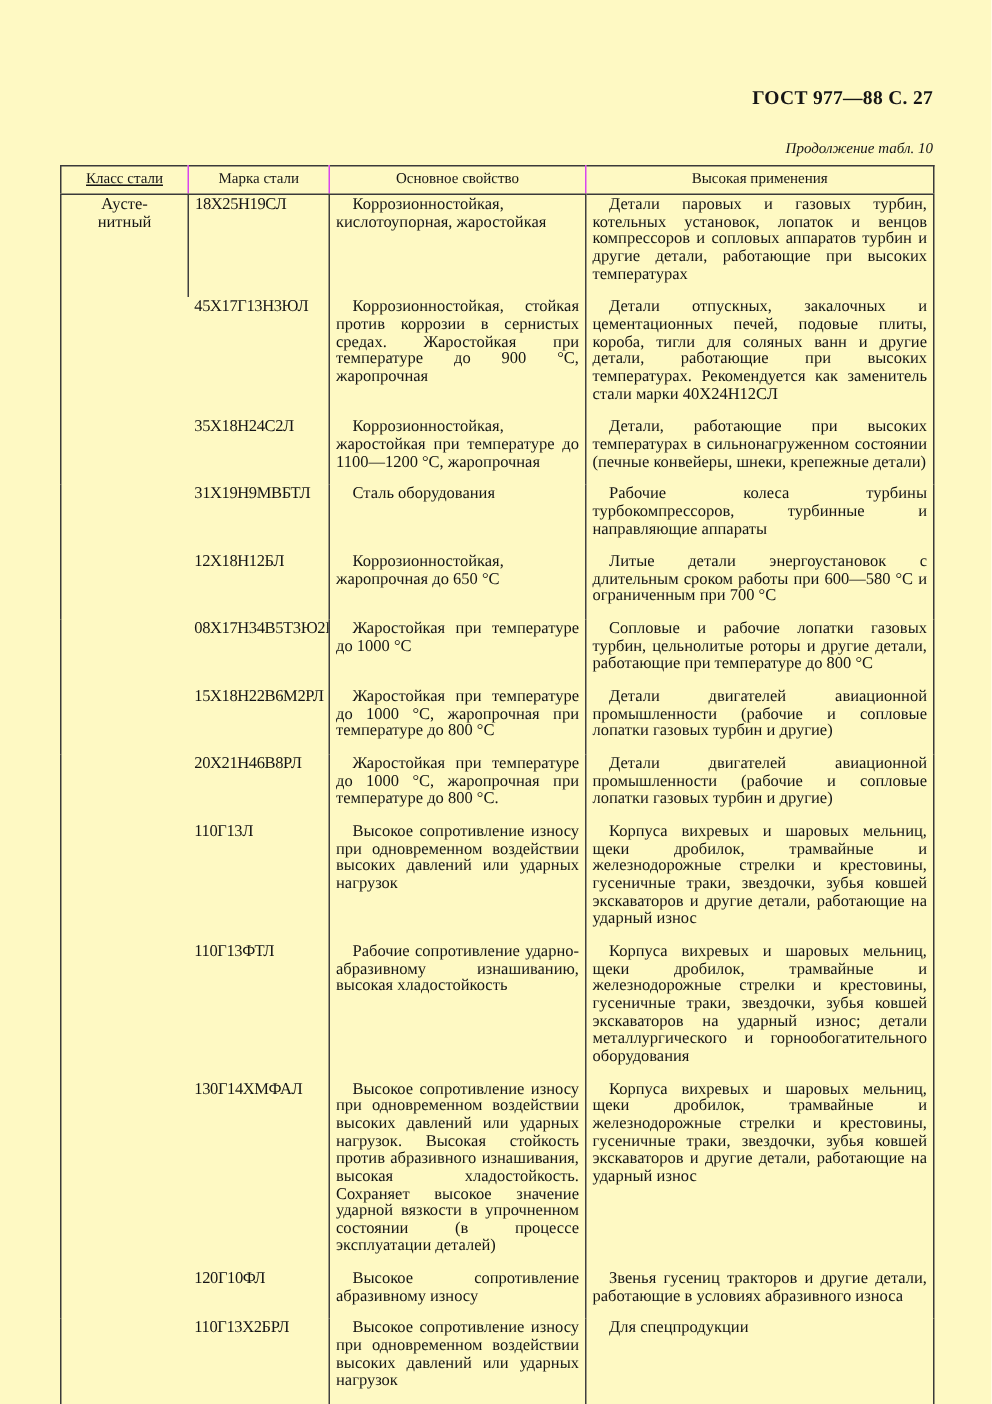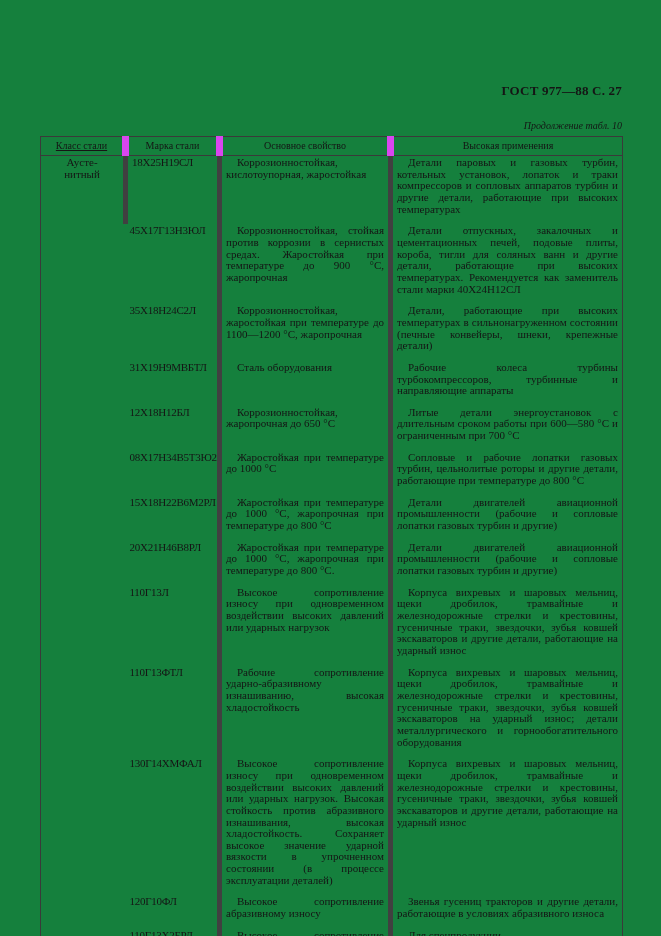--- a/index.html
+++ b/index.html
@@ -5,22 +5,22 @@
   * { box-sizing: border-box; margin: 0; padding: 0; }
   html, body {
     width: 661px; height: 936px;
     background: #ffffff;
     color: #151515;
     font-family: "Liberation Serif", "DejaVu Serif", serif;
   }
   .page {
     position: relative;
     width: 661px; height: 936px;
-    padding: 83px 39px 0 40px;
-    background: #15803d;
+    padding: 57px 39px 0 40px;
+    background: #fef9c3;
     overflow: hidden;
   }
   .gost-header {
     text-align: right;
     font-weight: bold;
     font-size: 13px;
     letter-spacing: 0.2px;
   }
   .continuation {
     text-align: right;
@@ -31,30 +31,30 @@
   }
   table.steel {
     border-collapse: collapse;
     table-layout: fixed;
     width: 582px;
     border-top: 1px solid #3a3a3a;
     border-left: 1px solid #3a3a3a;
     border-right: 1px solid #3a3a3a;
   }
   table.steel th {
-    border-left: 7px solid #d946ef;
+    border-left: 1px solid #d946ef;
     border-bottom: 1px solid #3a3a3a;
     font-weight: normal;
     font-size: 10px;
     padding: 3px 2px 4px;
     text-align: center;
   }
   table.steel th:first-child { border-left: none; text-decoration: underline; }
   table.steel td {
-    border-left: 5px solid #404040;
+    border-left: 1px solid #404040;
     vertical-align: top;
     font-size: 11px;
     line-height: 1.06;
     padding: 1px 4px 9px 4px;
   }
   table.steel td:first-child { border-left: none; margin-left: 48px; }
   td.klass {
     text-align: center;
     vertical-align: middle;
     white-space: pre-line;
@@ -95,21 +95,21 @@
         <th>Основное свойство</th>
         <th>Высокая применения</th>
       </tr>
     </thead>
     <tbody>
   <tr>
           <td class="klass" rowspan="13">Аусте-
 нитный</td>
     <td class="grade">18Х25Н19СЛ</td>
     <td class="prop">Коррозионностойкая, кислотоупорная, жаростойкая</td>
-    <td class="app">Детали паровых и газовых турбин, котельных установок, лопаток и траки компрессоров и сопловых аппаратов турбин и другие детали, работающие при высоких температурах</td>
+    <td class="app">Детали паровых и газовых турбин, котельных установок, лопаток и венцов компрессоров и сопловых аппаратов турбин и другие детали, работающие при высоких температурах</td>
   </tr>
 
   <tr>
     <td class="grade">45Х17Г13Н3ЮЛ</td>
     <td class="prop">Коррозионностойкая, стойкая против коррозии в сернистых средах. Жаростойкая при температуре до 900 °С, жаропрочная</td>
     <td class="app">Детали отпускных, закалочных и цементационных печей, подовые плиты, короба, тигли для соляных ванн и другие детали, работающие при высоких температурах. Рекомендуется как заменитель стали марки 40Х24Н12СЛ</td>
   </tr>
 
   <tr>
     <td class="grade">35Х18Н24С2Л</td>

